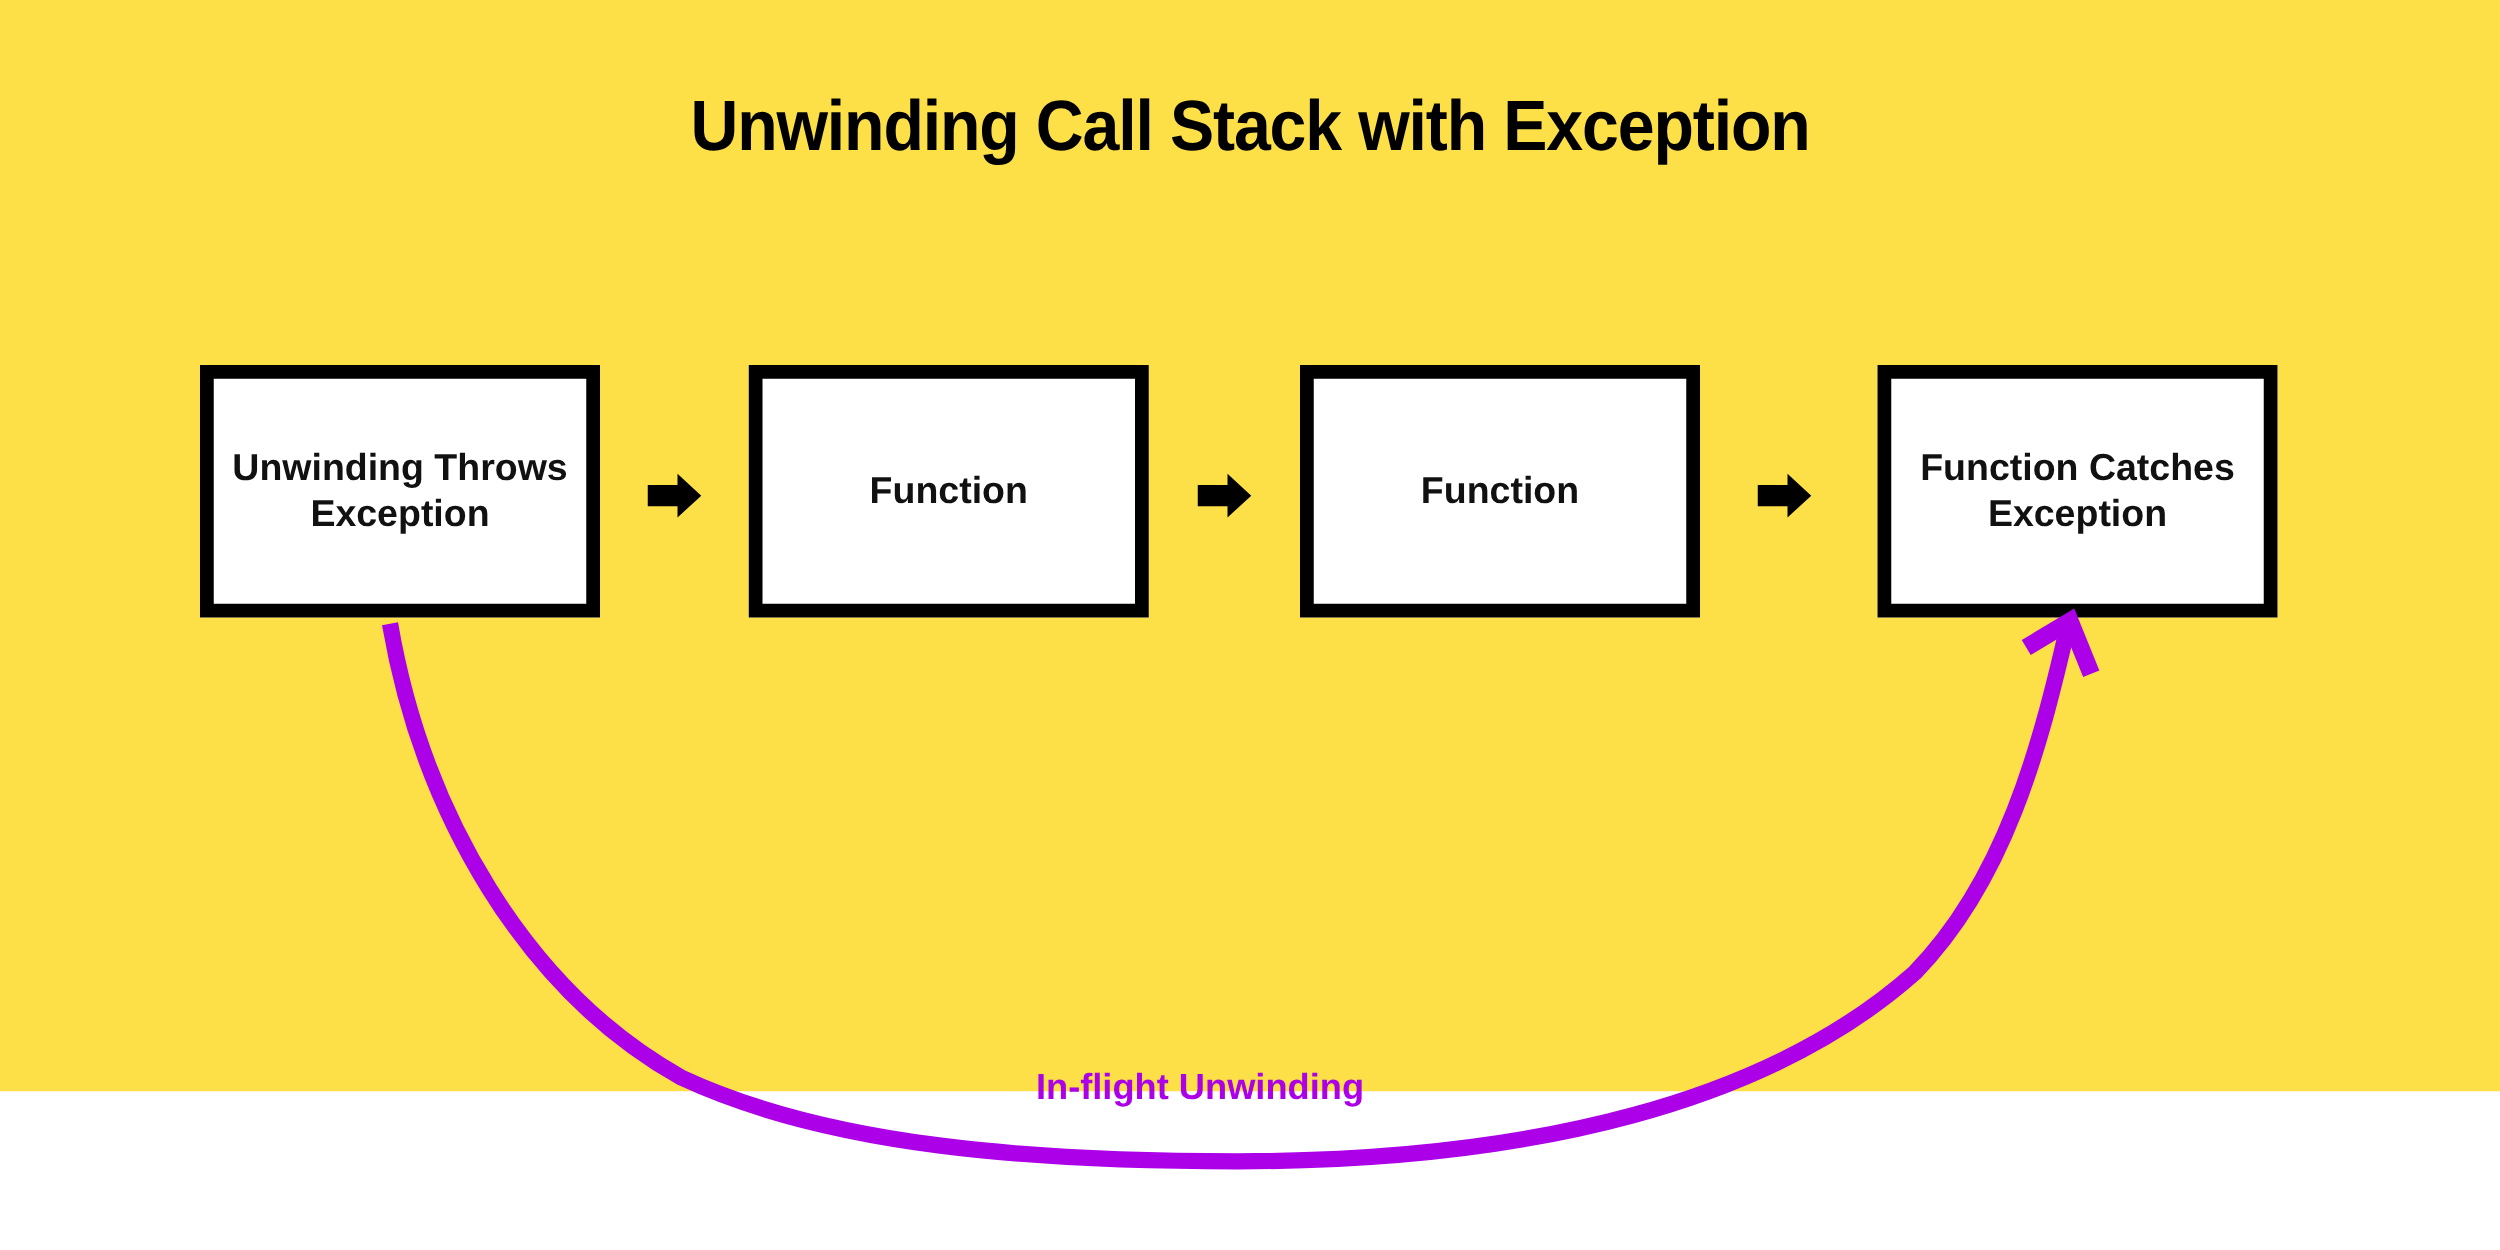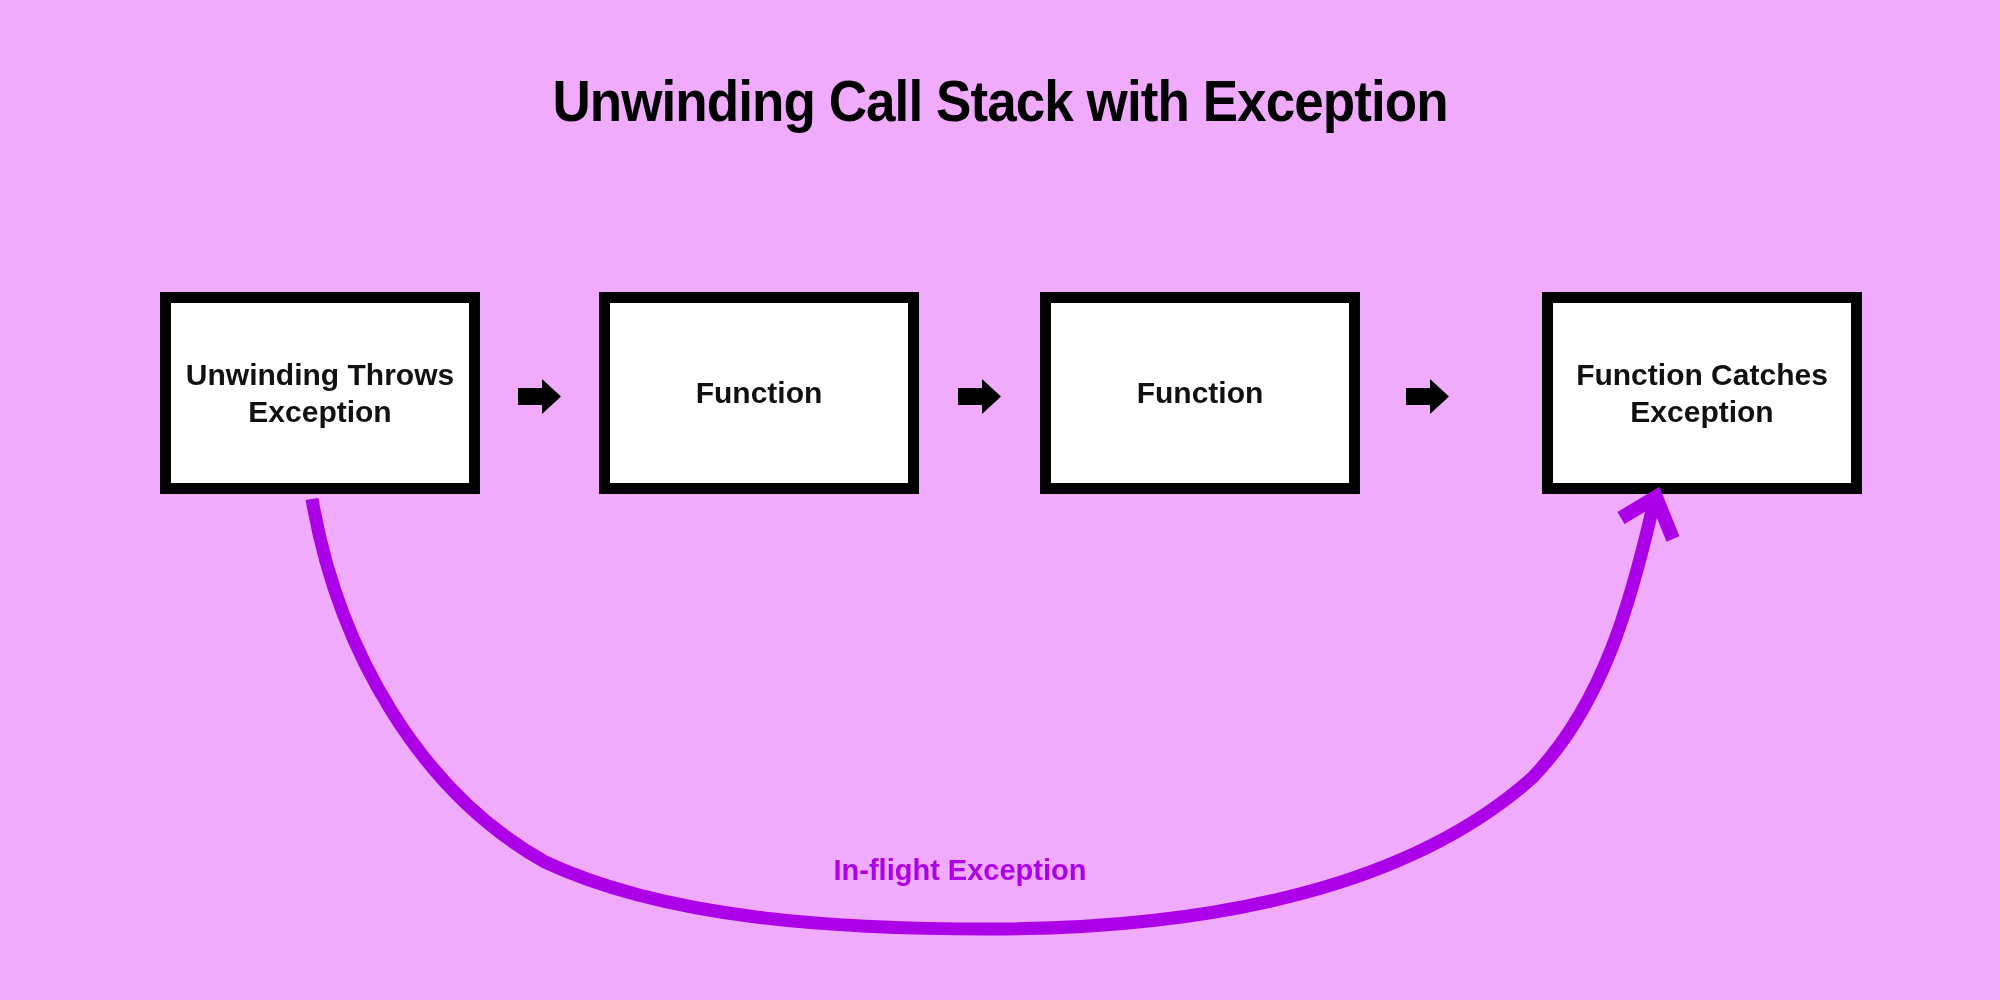--- a/index.html
+++ b/index.html
@@ -8,22 +8,22 @@
   }
   body {
     width: 2000px;
     height: 1000px;
     overflow: hidden;
     font-family: "Liberation Sans", "DejaVu Sans", sans-serif;
   }
   #canvas {
     position: relative;
     width: 2000px;
-    height: 1000px;
-    background: #f0abfc;
+    height: 873px;
+    background: #fde047;
   }
   .title {
     position: absolute;
     top: 68px;
     left: 0;
     width: 2000px;
     text-align: center;
     font-size: 57px;
     font-weight: bold;
     color: #000000;
@@ -48,21 +48,21 @@
   .node-box .node-label {
     font-size: 30px;
     font-weight: bold;
     color: #111111;
     line-height: 1.25;
     padding: 0 14px;
   }
   .box-1 { left: 160px; }
   .box-2 { left: 599px; }
   .box-3 { left: 1040px; }
-  .box-4 { left: 1542px; }
+  .box-4 { left: 1502px; }
   .flow-arrow {
     position: absolute;
     top: 376px;
     width: 44px;
     height: 41px;
   }
   .fa-1 { left: 518px; }
   .fa-2 { left: 958px; }
   .fa-3 { left: 1406px; }
   .exception-overlay {
@@ -122,15 +122,15 @@
 
   <svg class="exception-overlay" viewBox="0 0 2000 1000">
     <path d="M 312 499
              C 338 650, 420 792, 545 862
              C 665 918, 830 929, 990 929
              C 1225 929, 1415 882, 1532 778
              C 1604 704, 1632 598, 1654 502" fill="none" stroke="#AB00E8" stroke-width="13"></path>
     <path d="M 1621 518 L 1656 497 L 1673 539" fill="none" stroke="#AB00E8" stroke-width="14"></path>
   </svg>
 
-  <div class="inflight-label">In-flight Exception</div>
+  <div class="inflight-label">In-flight Unwinding</div>
 
 </div>
 
 </body></html>

